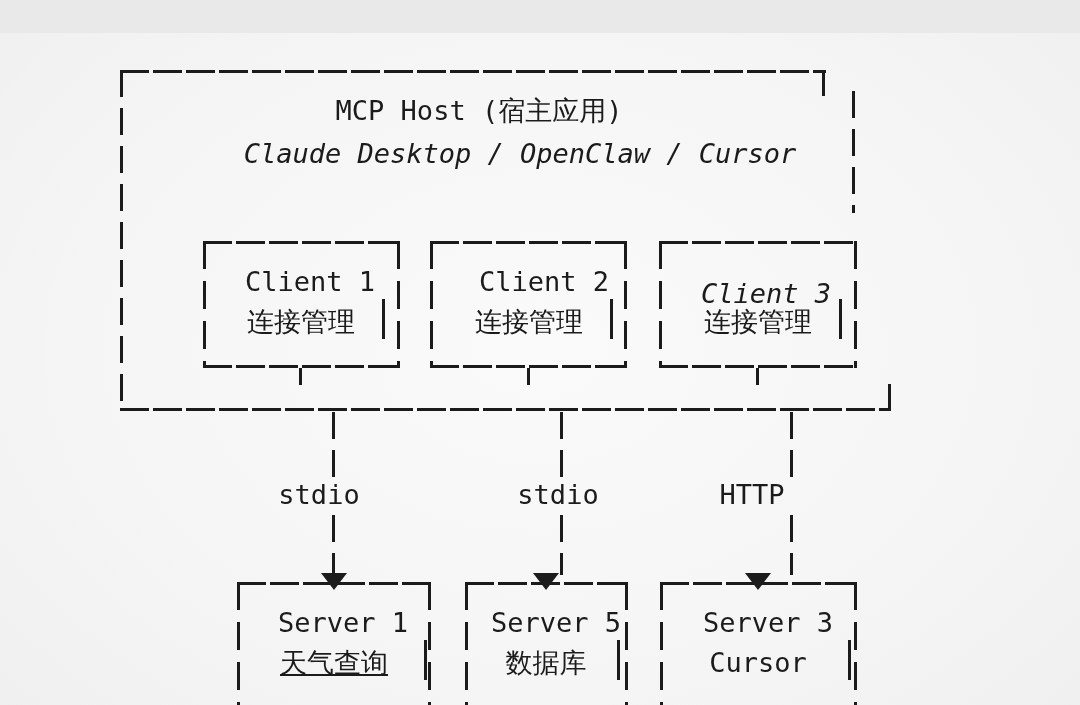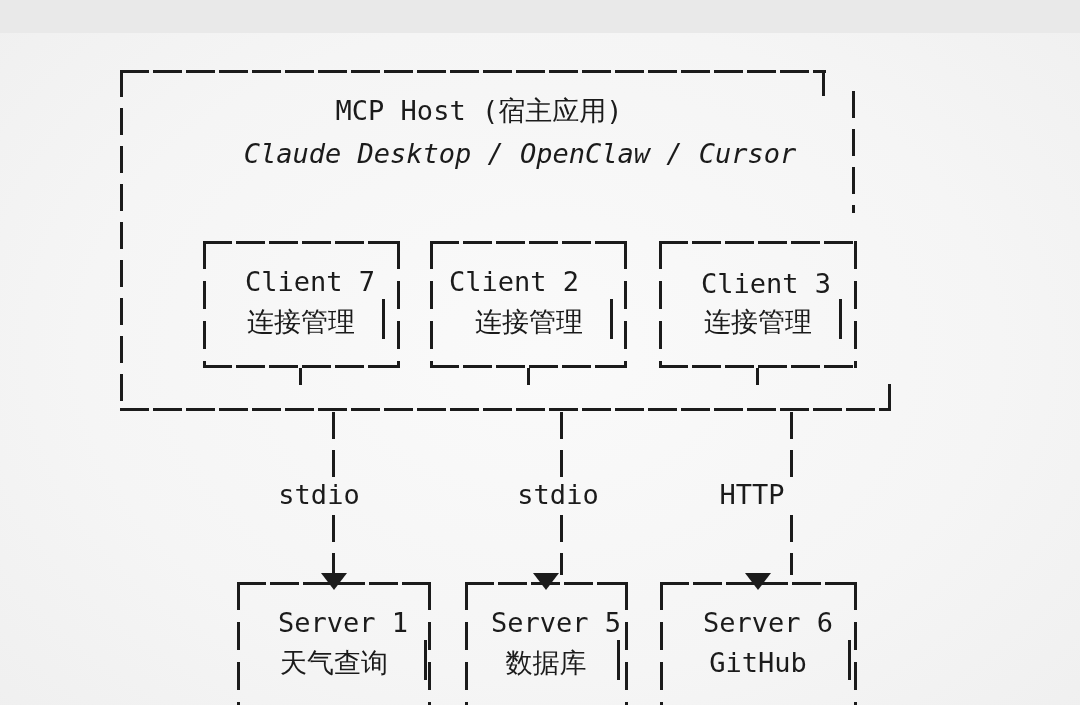--- a/index.html
+++ b/index.html
@@ -66,23 +66,23 @@
   <div class="h" style="left:120px;top:375px;width:771px;"></div>
   <div class="vs" style="left:888px;top:351px;height:27px;"></div>
 
   <div class="txt" style="left:479px;top:63px;">MCP Host (宿主应用)</div>
   <div class="txt" style="left:520px;top:106px;font-style:italic;">Claude Desktop / OpenClaw / Cursor</div>
 
   <div class="dbox" style="left:203px;top:208px;width:197px;height:127px;"></div>
   <div class="dbox" style="left:430px;top:208px;width:197px;height:127px;"></div>
   <div class="dbox" style="left:659px;top:208px;width:198px;height:127px;"></div>
 
-  <div class="txt" style="left:310px;top:234px;">Client 7</div>
-  <div class="txt" style="left:514px;top:234px;">Client 2</div>
-  <div class="txt" style="left:766px;top:236px;">Client 3</div>
+  <div class="txt" style="left:310px;top:234px;">Client 1</div>
+  <div class="txt" style="left:544px;top:234px;">Client 2</div>
+  <div class="txt" style="left:766px;top:246px;font-style:italic;">Client 3</div>
 
   <div class="txt" style="left:301px;top:274px;">连接管理</div>
   <div class="txt" style="left:529px;top:274px;">连接管理</div>
   <div class="txt" style="left:758px;top:274px;">连接管理</div>
 
   <div class="vs" style="left:382px;top:266px;height:40px;"></div>
   <div class="vs" style="left:610px;top:266px;height:40px;"></div>
   <div class="vs" style="left:839px;top:266px;height:40px;"></div>
 
   <div class="vs" style="left:299px;top:335px;height:17px;"></div>
@@ -104,23 +104,23 @@
   <div class="arrow" style="left:321px;top:540px;"></div>
   <div class="arrow" style="left:533px;top:540px;"></div>
   <div class="arrow" style="left:745px;top:540px;"></div>
 
   <div class="dbox" style="left:237px;top:549px;width:194px;height:126px;"></div>
   <div class="dbox" style="left:465px;top:549px;width:163px;height:126px;"></div>
   <div class="dbox" style="left:660px;top:549px;width:197px;height:126px;"></div>
 
   <div class="txt" style="left:343px;top:575px;">Server 1</div>
   <div class="txt" style="left:556px;top:575px;">Server 5</div>
-  <div class="txt" style="left:768px;top:575px;">Server 6</div>
+  <div class="txt" style="left:768px;top:575px;">Server 3</div>
 
-  <div class="txt" style="left:334px;top:615px;">天气查询</div>
+  <div class="txt" style="left:334px;top:615px;text-decoration:underline;">天气查询</div>
   <div class="txt" style="left:546px;top:615px;">数据库</div>
-  <div class="txt" style="left:758px;top:615px;">GitHub</div>
+  <div class="txt" style="left:758px;top:615px;">Cursor</div>
 
   <div class="vs" style="left:424px;top:607px;height:40px;"></div>
   <div class="vs" style="left:617px;top:607px;height:40px;"></div>
   <div class="vs" style="left:848px;top:607px;height:40px;"></div>
 
 </div>
 
 </body></html>

